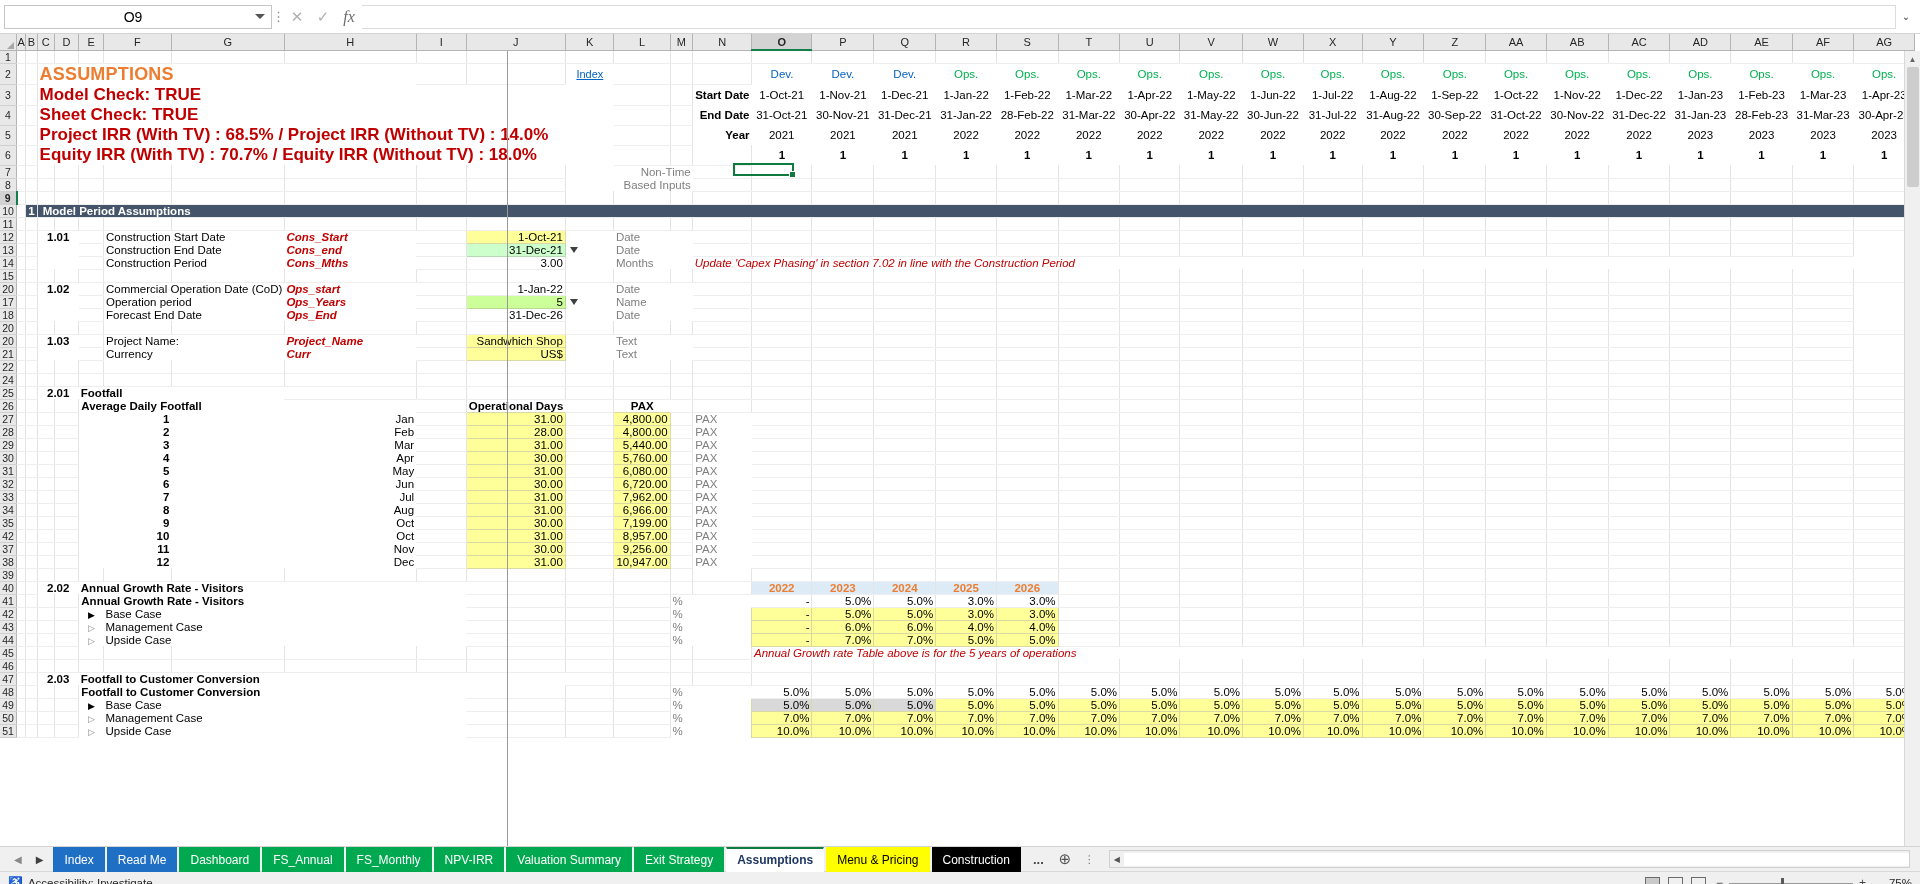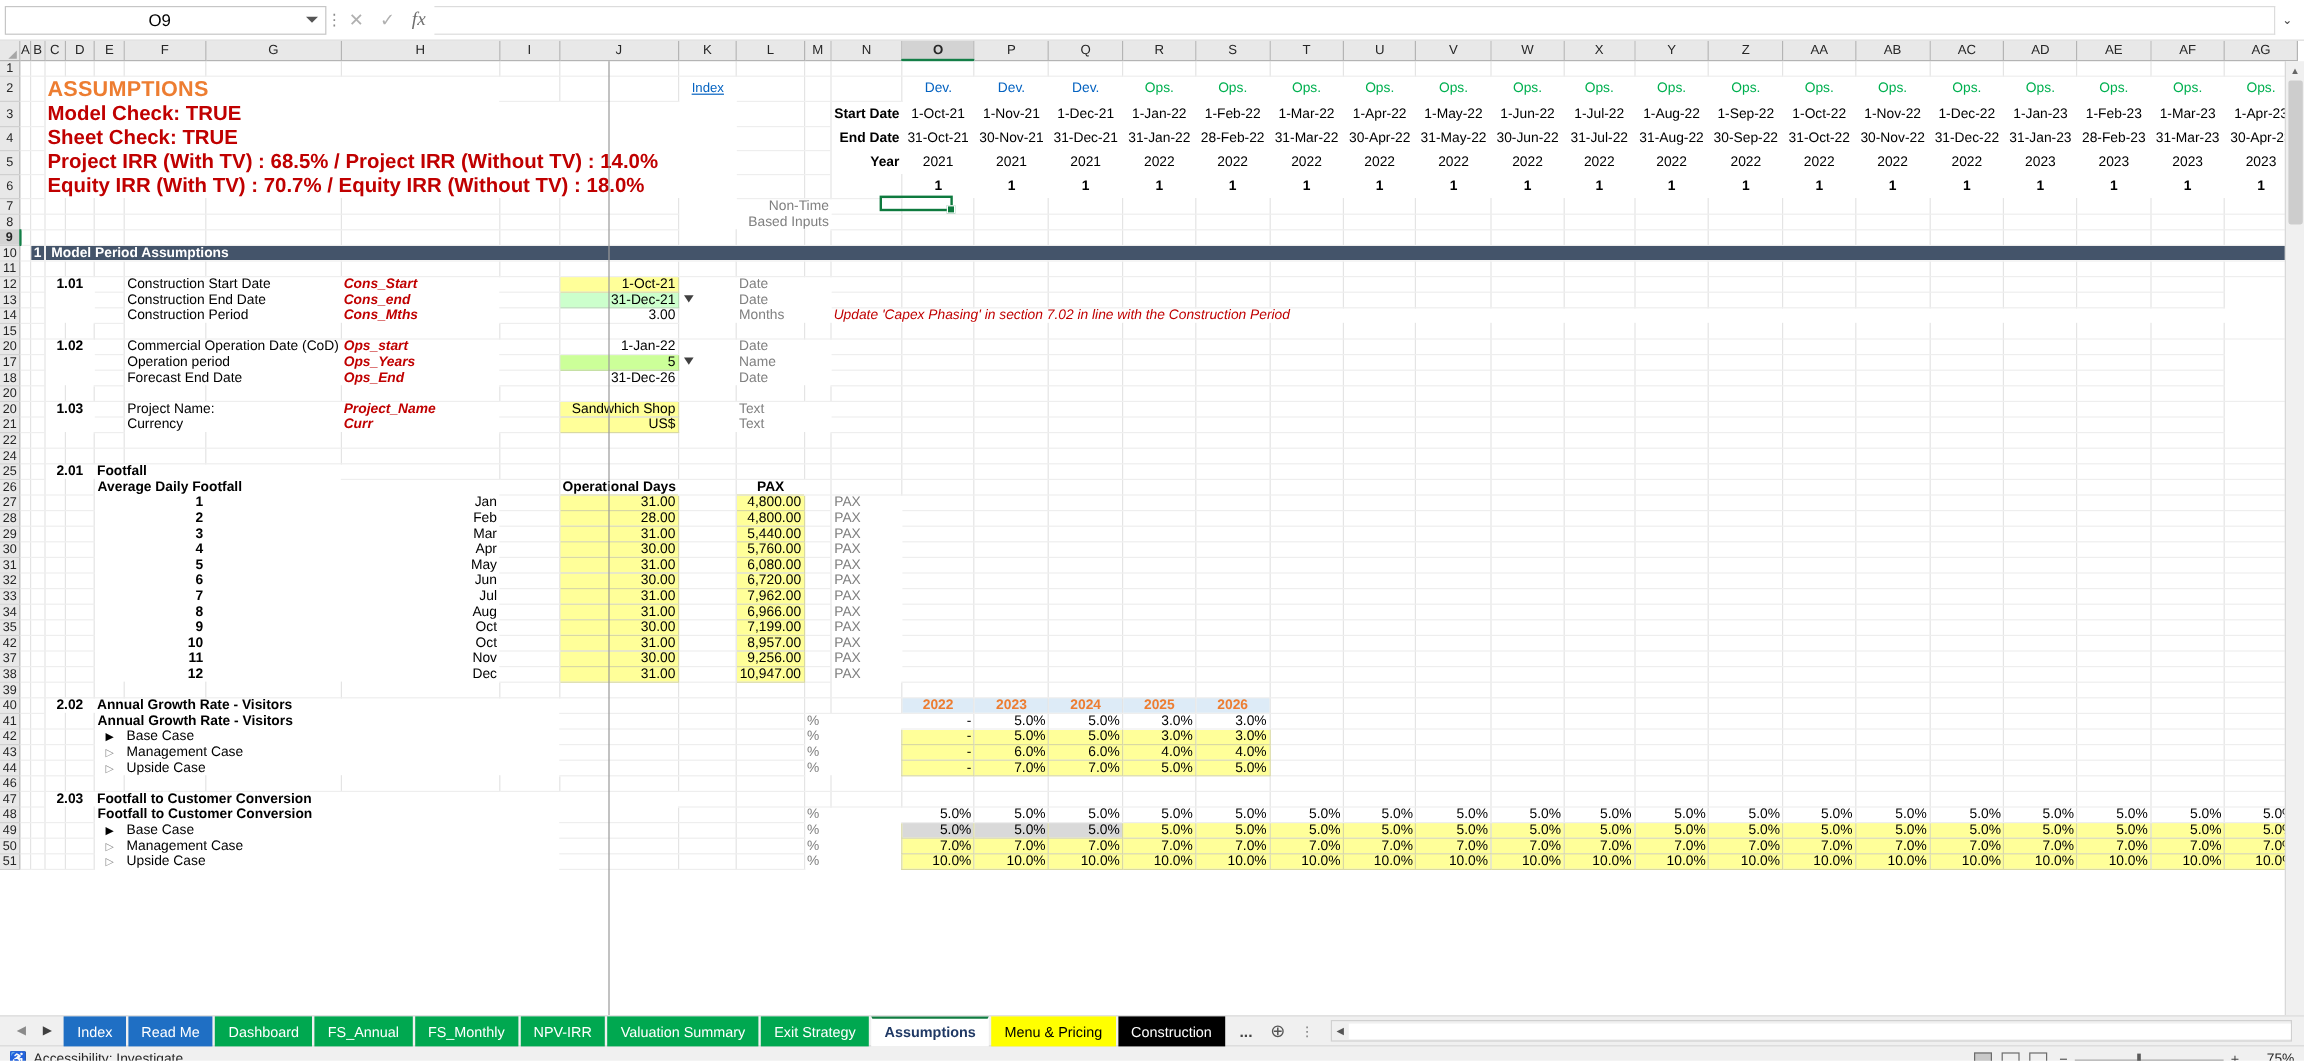--- a/index.html
+++ b/index.html
@@ -1735,20 +1735,38 @@
           <td class="cell "></td>
           <td class="cell "></td>
           <td class="cell "></td>
           <td class="cell "></td>
           <td class="cell "></td>
           <td class="cell "></td>
           <td class="cell "></td>
           <td class="cell "></td>
         </tr>
         <tr class="">
+          <td class="rowhead">45</td>
+          <td class="cell "></td>
+          <td class="cell "></td>
+          <td class="cell "></td>
+          <td class="cell "></td>
+          <td class="cell "></td>
+          <td class="cell "></td>
+          <td class="cell "></td>
+          <td class="cell "></td>
+          <td class="cell "></td>
+          <td class="cell "></td>
+          <td class="cell "></td>
+          <td class="cell "></td>
+          <td class="cell "></td>
+          <td class="cell "></td>
+          <td class="cell nb l" colspan="19"><span class="red i">Annual Growth rate Table above is for the 5 years of operations</span></td>
+        </tr>
+        <tr class="">
           <td class="rowhead">46</td>
           <td class="cell "></td>
           <td class="cell "></td>
           <td class="cell "></td>
           <td class="cell "></td>
           <td class="cell "></td>
           <td class="cell "></td>
           <td class="cell "></td>
           <td class="cell "></td>
           <td class="cell "></td>

